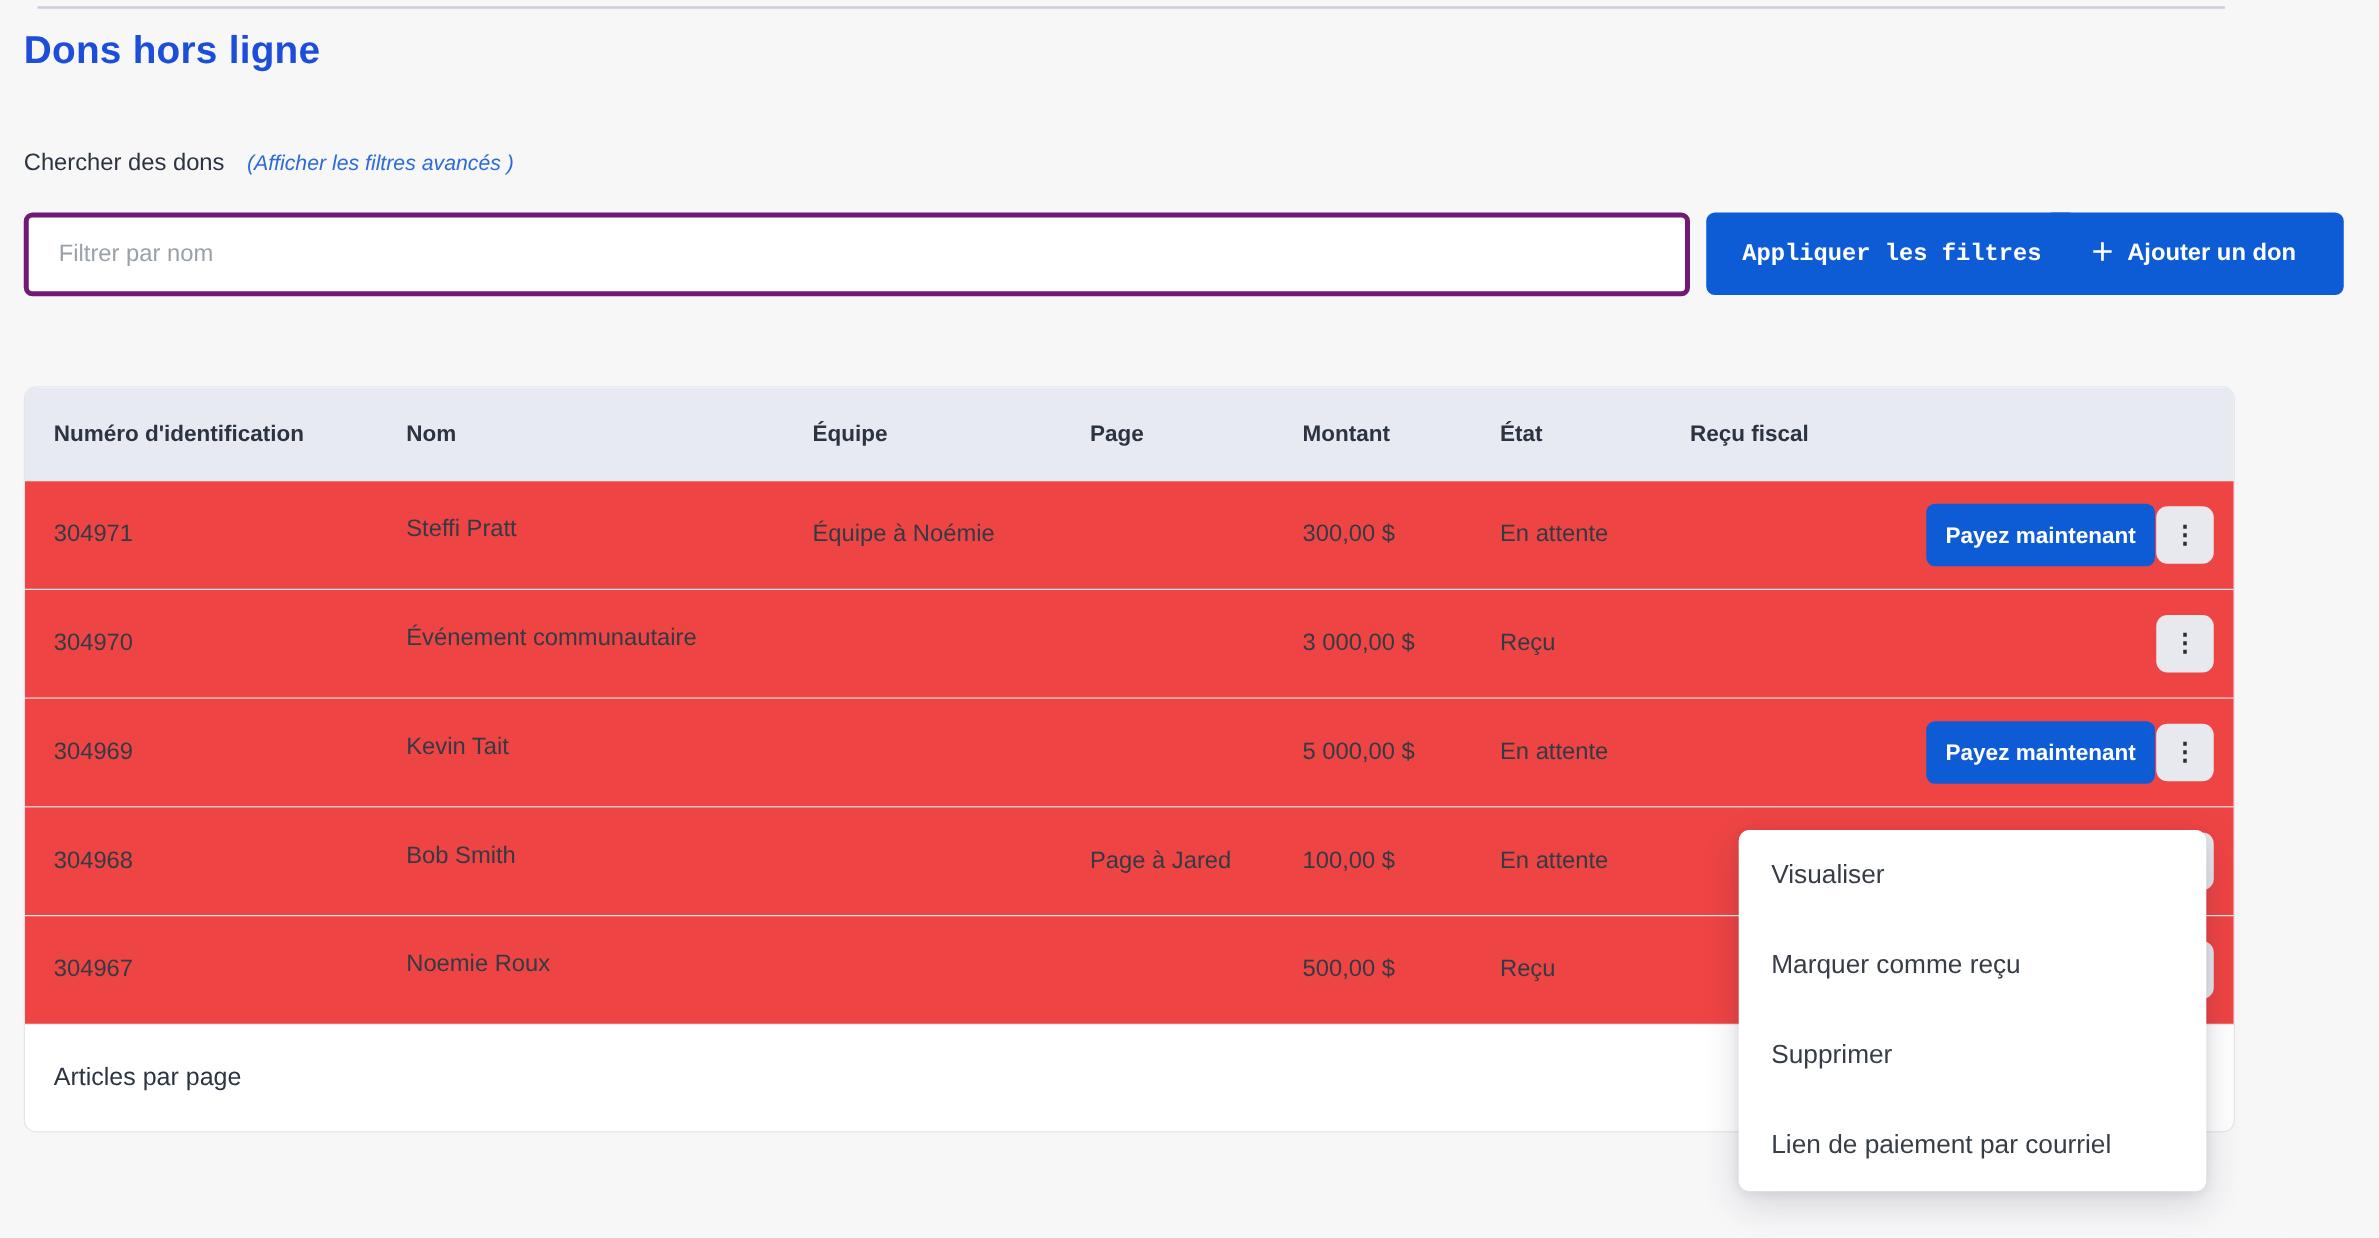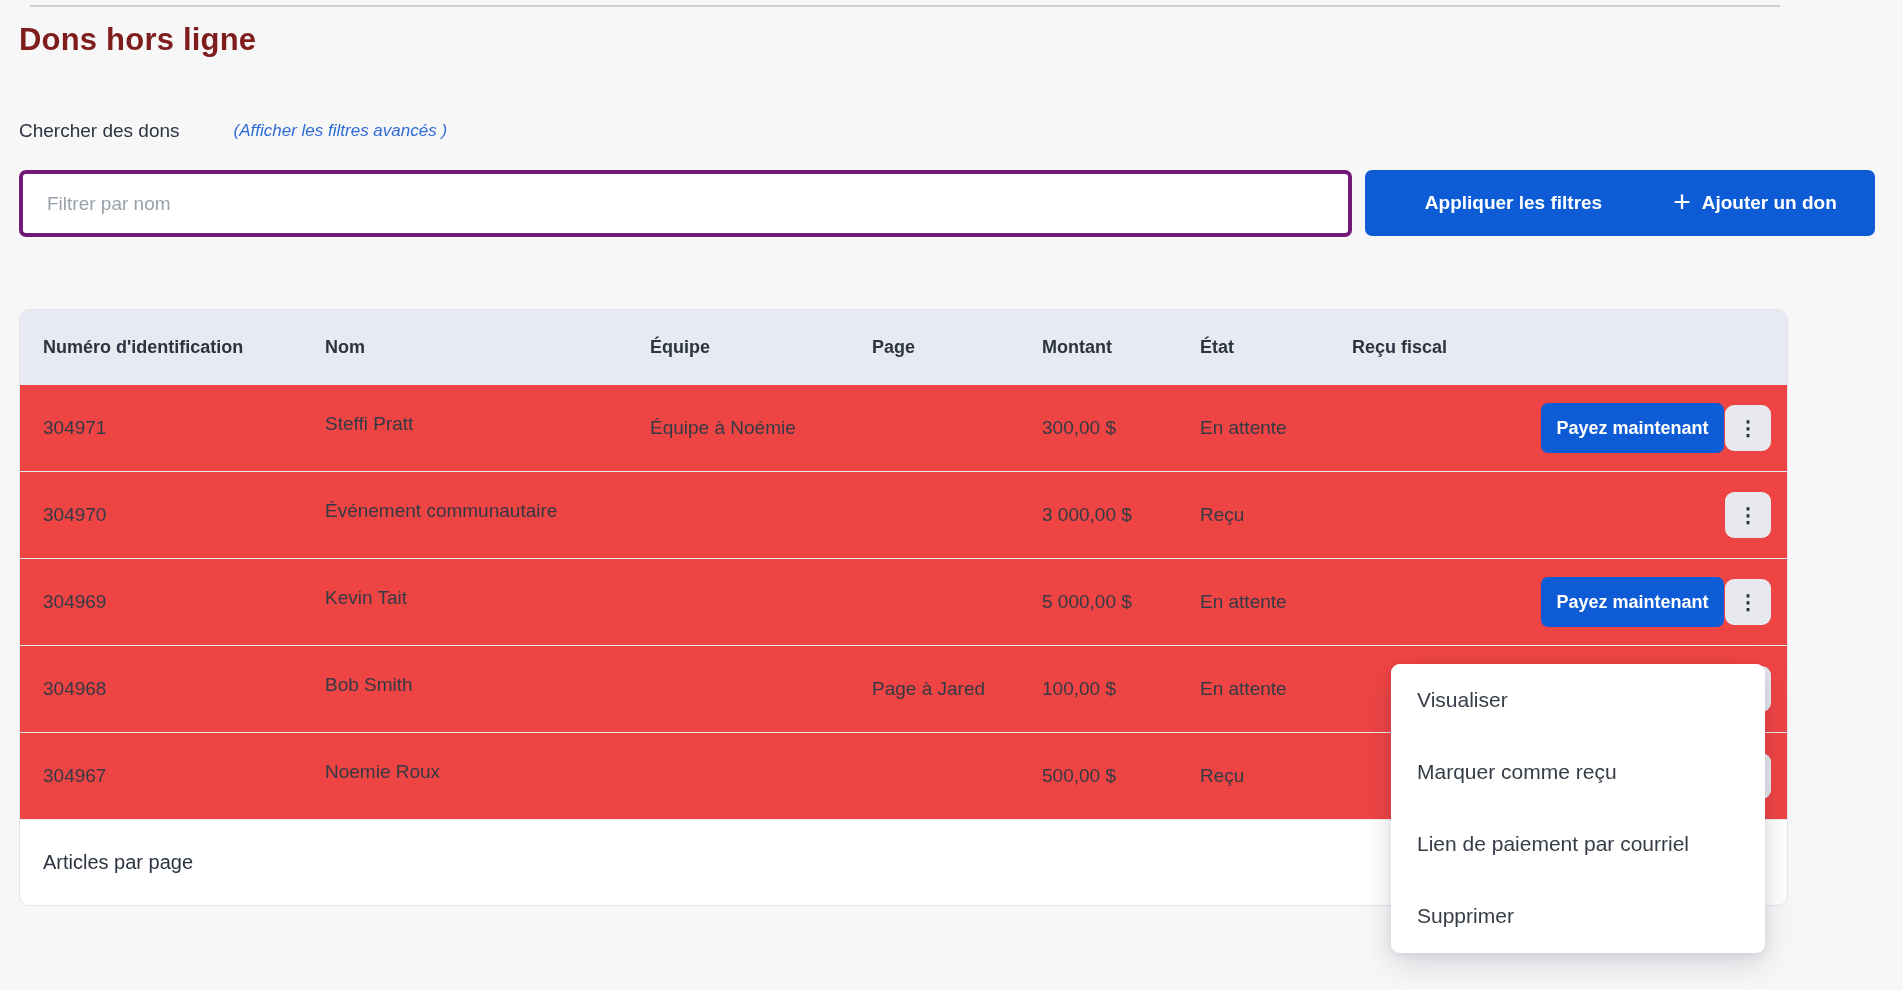--- a/index.html
+++ b/index.html
@@ -1,31 +1,31 @@
 <!DOCTYPE html>
 <html><head>
 <meta charset="utf-8">
 <style>
   html,body{margin:0;padding:0;}
   body{font-family:"Liberation Sans",sans-serif;background:#f7f7f8;}
   .screen{position:relative;width:1903px;height:990px;background:#f7f7f8;overflow:hidden;color:#333a44;}
 
   .top-divider{position:absolute;left:30px;top:5px;width:1750px;height:2px;background:#cbd0d9;}
 
-  .page-title{position:absolute;left:19px;top:22px;margin:0;font-size:31px;font-weight:700;color:#7f1d1d;letter-spacing:.2px;}
+  .page-title{position:absolute;left:19px;top:22px;margin:0;font-size:31px;font-weight:700;color:#1d4ed8;letter-spacing:.2px;}
 
   .search-row{position:absolute;left:19px;top:120px;display:flex;align-items:center;gap:18px;}
   .search-label{font-size:19px;color:#2b3440;}
-  .adv-link{font-size:17px;font-style:italic;color:#2e6bd6;text-decoration:none;cursor:pointer;margin-left:36px;}
+  .adv-link{font-size:17px;font-style:italic;color:#2e6bd6;text-decoration:none;cursor:pointer;}
 
   .controls{position:absolute;left:19px;top:170px;width:1856px;height:67px;}
   .filter-input{position:absolute;left:0;top:0;width:1333px;height:67px;box-sizing:border-box;border:4px solid #701a75;border-radius:7px;padding:0 24px;font-size:19px;color:#333a44;background:#fff;outline:none;font-family:inherit;}
   .filter-input::placeholder{color:#99a1ab;}
   .btn-primary{background:#0d5cd6;color:#fff;border:none;border-radius:7px;font-weight:700;font-size:19px;font-family:inherit;cursor:pointer;}
-  .apply-btn{position:absolute;left:1346px;top:0;width:297px;height:66px;}
+  .apply-btn{position:absolute;left:1346px;top:0;width:297px;height:66px;font-family:Liberation Mono, monospace;}
   .add-btn{position:absolute;left:1616px;top:0;width:240px;height:66px;display:flex;align-items:center;justify-content:center;gap:11px;}
   .plus-glyph{font-size:30px;font-weight:400;line-height:1;margin-top:-3px;}
 
   .card{position:absolute;left:19px;top:265px;width:1769px;height:597px;background:#fff;border:1px solid #e3e5ea;border-radius:10px;box-sizing:border-box;overflow:hidden;margin-top:44px;}
   .grid-cols{display:grid;grid-template-columns:282px 325px 222px 170px 158px 152px 150px 1fr;align-items:center;padding:0 16px 0 23px;box-sizing:border-box;}
   .thead{height:75px;background:#e8eaf1;font-weight:700;font-size:18px;color:#2b3440;}
   .trow{height:87px;border-bottom:1px solid #e9ebef;font-size:19px;color:#333a44;background:#ef4444;}
   .cell-name{position:relative;top:-4px;}
   .actions{display:flex;justify-content:flex-end;align-items:center;gap:1px;}
   .pay-btn{width:183px;height:50px;border-radius:7px;font-size:18px;display:flex;align-items:center;justify-content:center;}
@@ -155,17 +155,17 @@
 
     <div class="tfoot">
       <span>Articles par page</span>
     </div>
 
   </div>
 
   <div class="context-menu">
     <div class="menu-item">Visualiser</div>
     <div class="menu-item">Marquer comme reçu</div>
+    <div class="menu-item">Supprimer</div>
     <div class="menu-item">Lien de paiement par courriel</div>
-    <div class="menu-item">Supprimer</div>
   </div>
 
 </div>
 
 </body></html>

